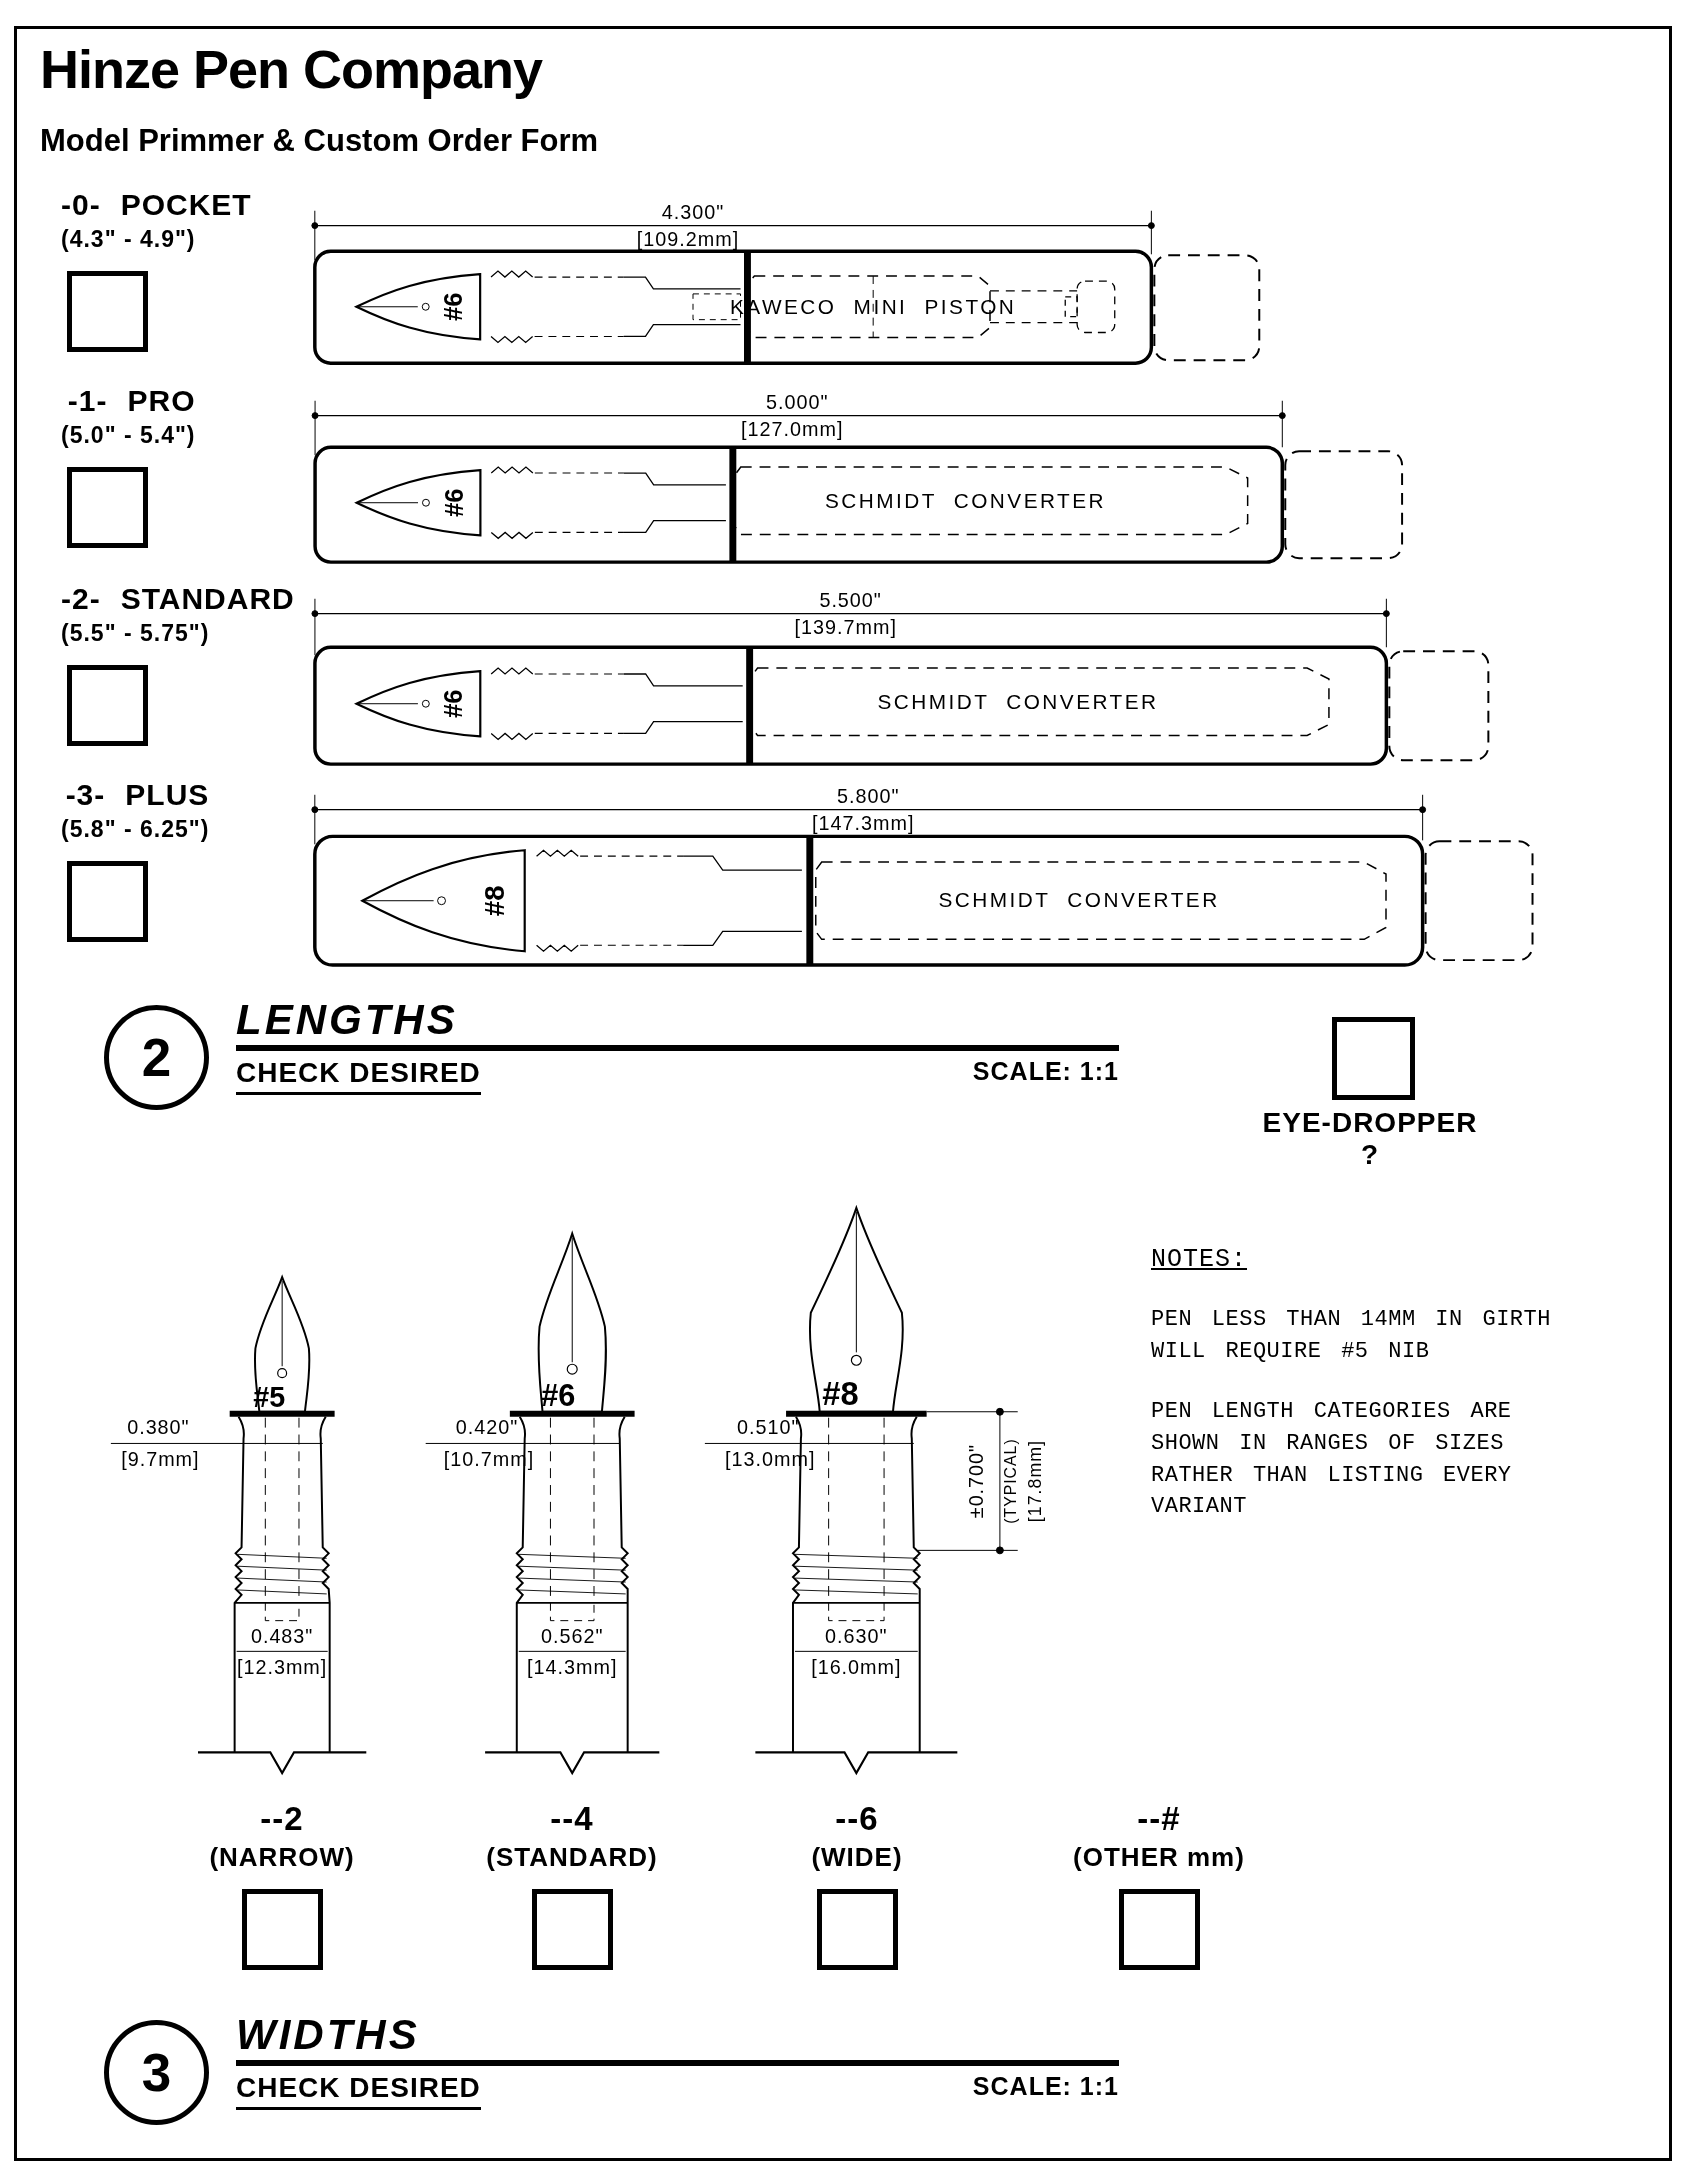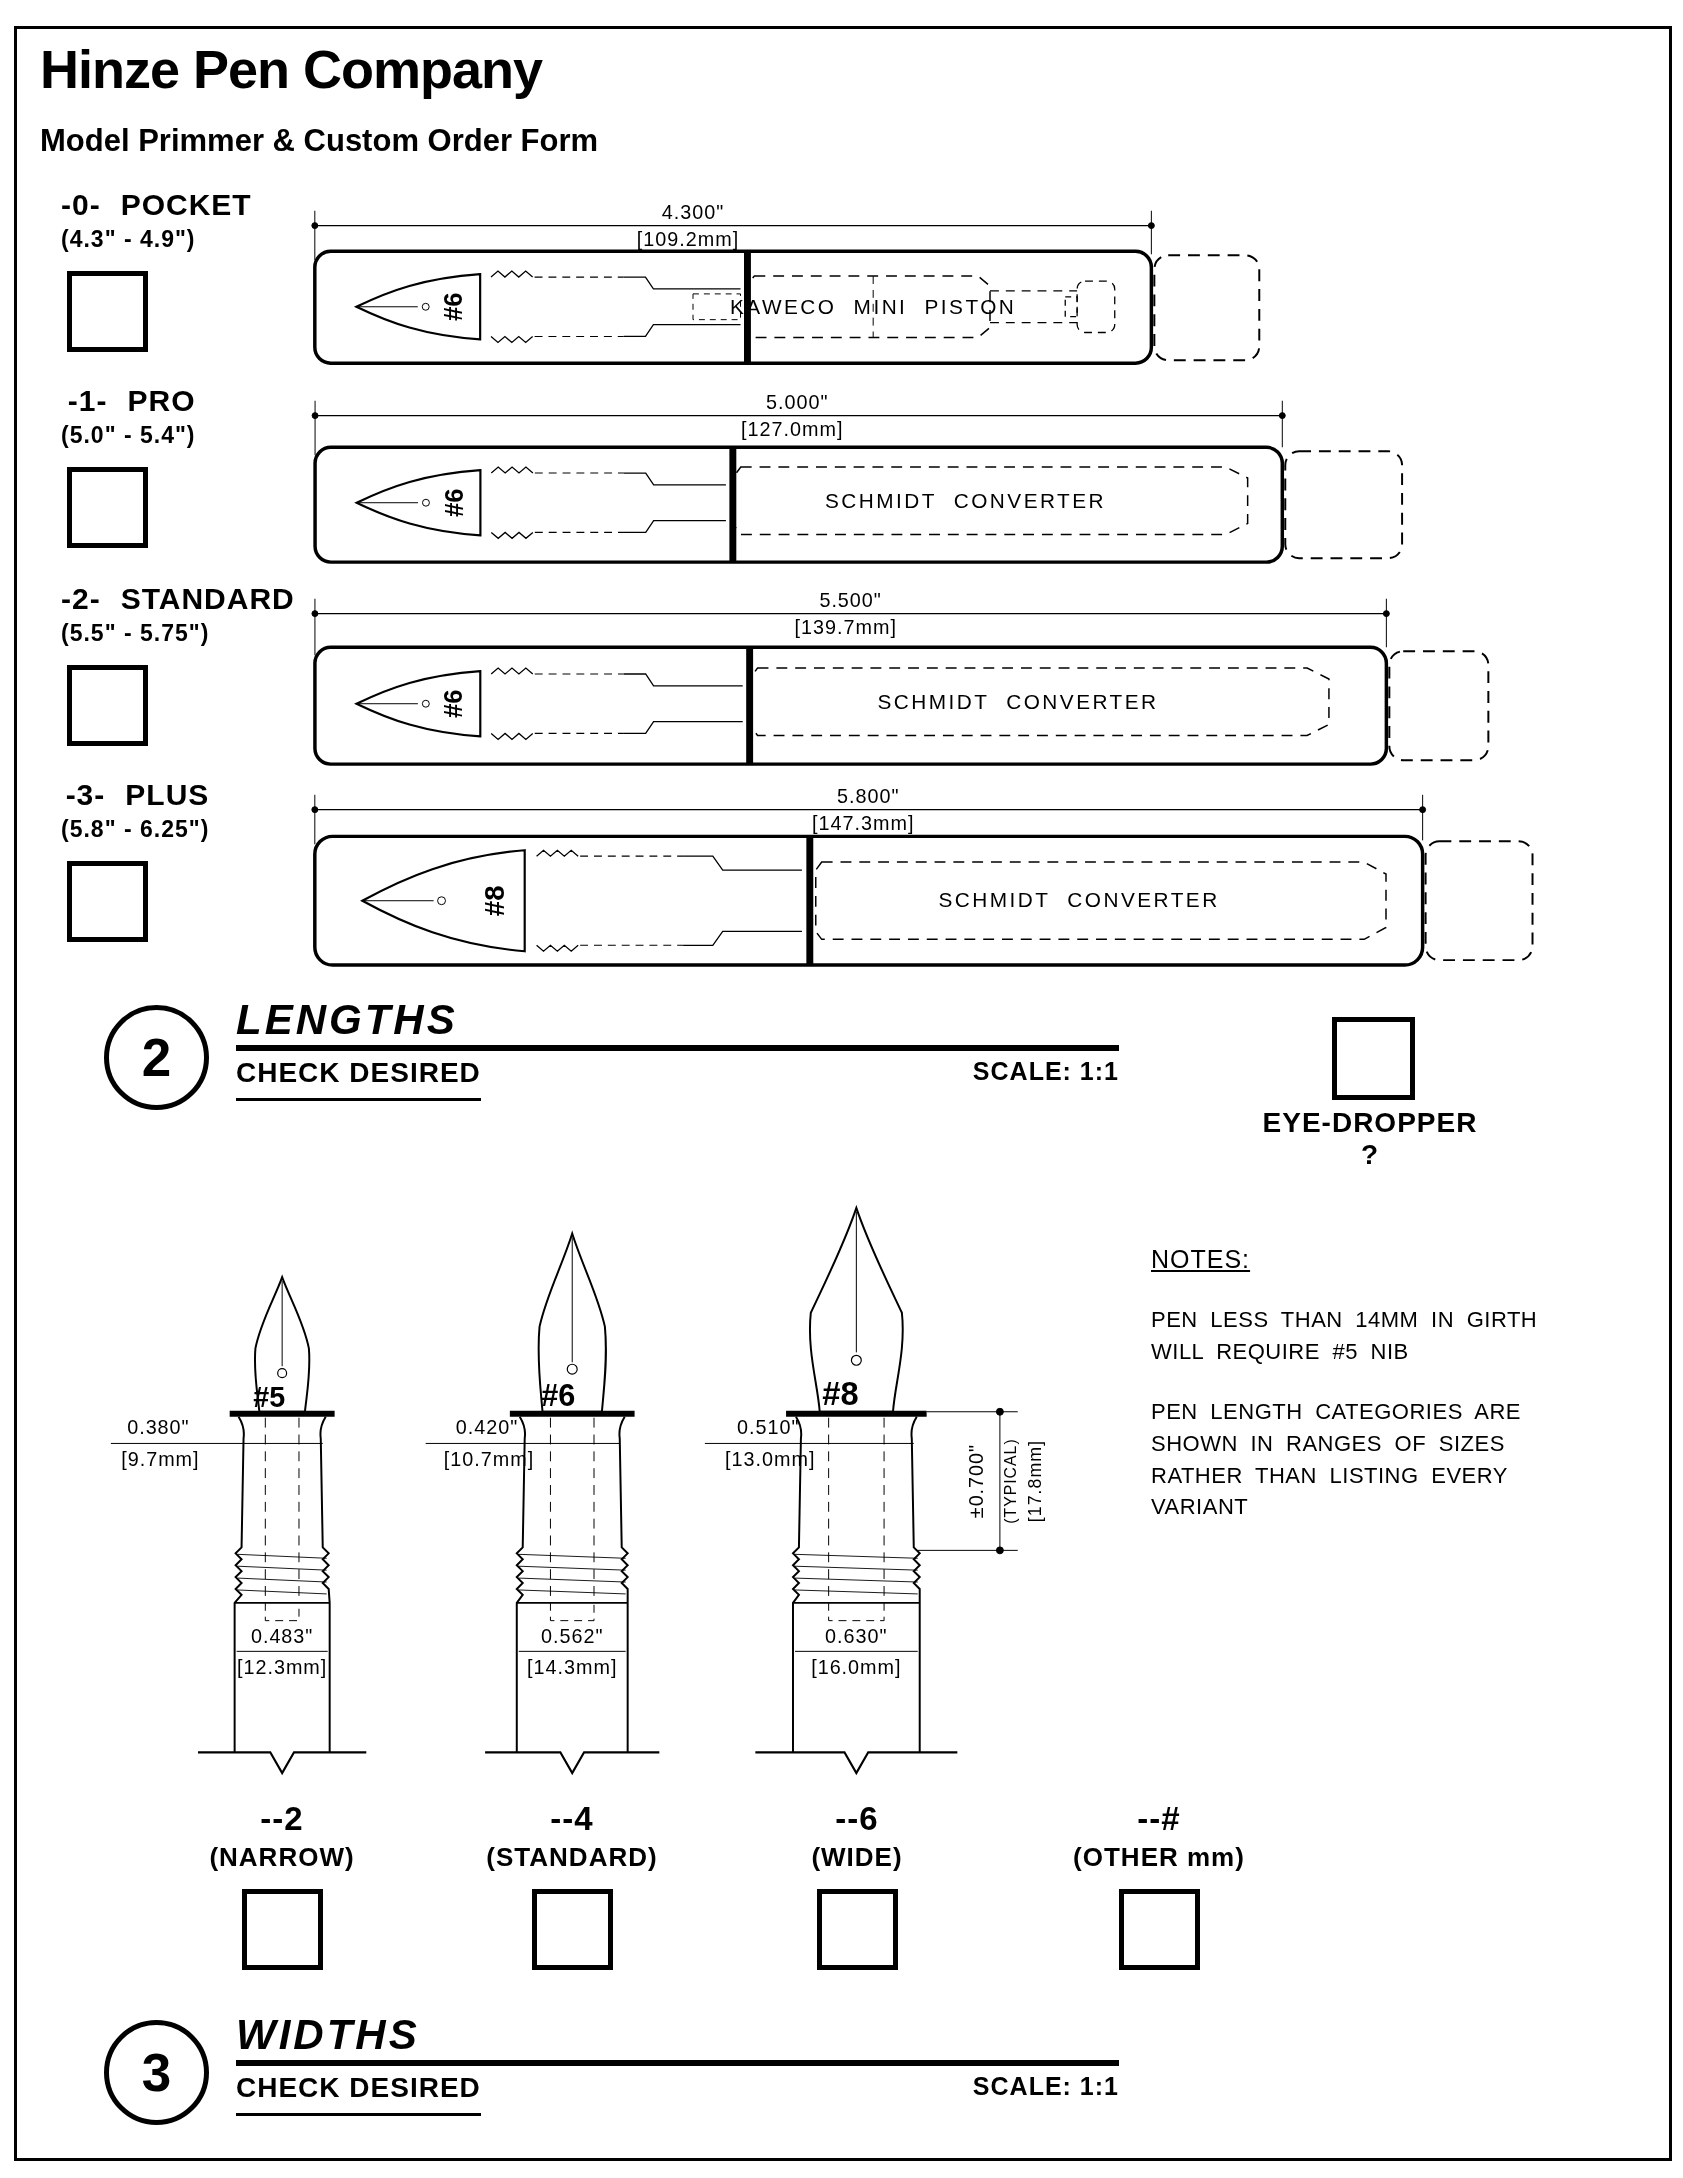--- a/index.html
+++ b/index.html
@@ -22,31 +22,31 @@
   .mechtxt { font-size:21px; letter-spacing:2.5px; word-spacing:9px; }
   .niblab { font-size:26px; font-weight:bold; }
   .niblab2 { font-size:30px; font-weight:bold; }
 
   .sec-circle { width:95px; height:95px; border:5px solid #000; border-radius:50%;
                 display:flex; align-items:center; justify-content:center;
                 font-size:53px; font-weight:600; }
   .sec-title { font-size:42px; font-weight:bold; letter-spacing:3px;font-style:italic; }
   .sec-rule  { height:6px; background:#000; }
   .sec-check { font-size:28px; font-weight:bold; letter-spacing:1px;
-               border-bottom:3px solid #000; padding-bottom:9px; display:inline-block; }
+               border-bottom:3px solid #000; padding-bottom:3px; display:inline-block; }
   .sec-scale { font-size:25px; font-weight:bold; letter-spacing:1px; width:198px; text-align:right; }
 
   .ed-label { width:238px; text-align:center; font-size:28px; font-weight:bold; letter-spacing:1px; }
 
   .wcol { width:238px; text-align:center; }
   .wcol .wcode { font-size:33px; font-weight:bold; letter-spacing:1px; }
   .wcol .wname { font-size:26px; font-weight:bold; letter-spacing:1px; margin-top:4px; }
   .wcol .checkbox { margin:16px auto 0 auto; }
 
-  .notes { width:446px; }
+  .notes { width:446px;font-family:Liberation Mono, monospace; }
   .notes-title { font-size:25px; letter-spacing:1px; text-decoration:underline; margin-bottom:30px; }
   .notes p { font-size:22px; letter-spacing:0.5px; word-spacing:6px; line-height:1.45; margin:0 0 28px 0; }
 </style>
 </head>
 <body>
 
 <div class="abs page-border"></div>
 
 <div class="abs h-title">Hinze Pen Company</div>
 <div class="abs h-sub">Model Primmer &amp; Custom Order Form</div>

